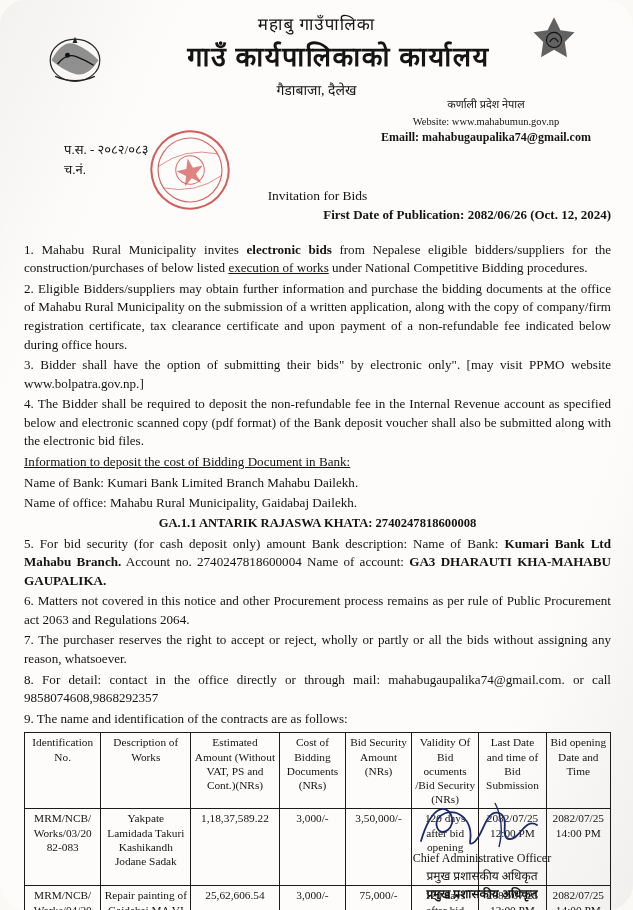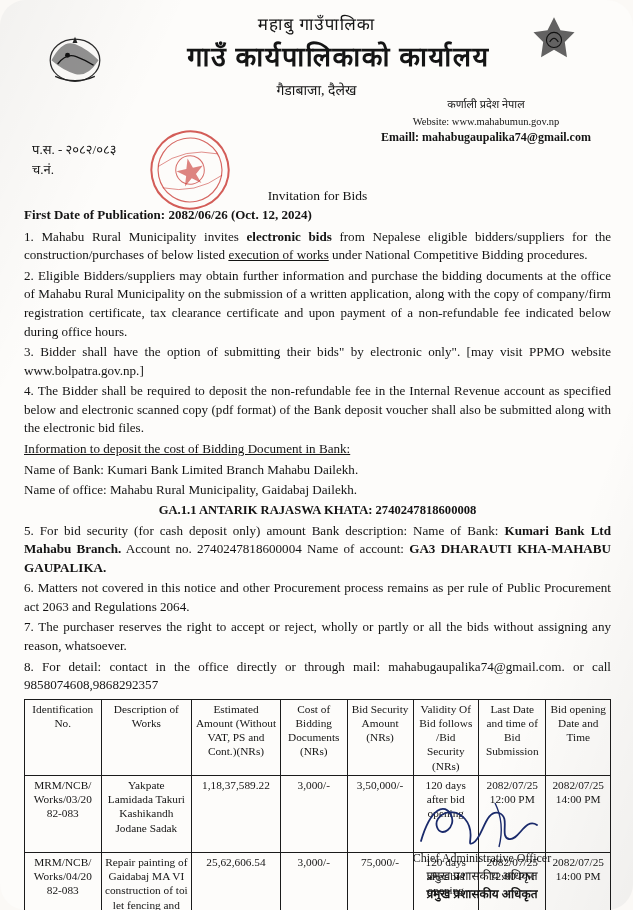--- a/index.html
+++ b/index.html
@@ -40,39 +40,39 @@
     font-size:14px;margin-top:6px;
   }
   .hdr-right{
     position:absolute;right:22px;top:96px;text-align:center;width:250px;
     font-size:11px;
   }
   .hdr-right .prov{font-size:11px;margin-bottom:5px;}
   .hdr-right .web{font-weight:normal;font-size:10.5px;margin-bottom:3px;}
   .hdr-right .mail{font-weight:bold;font-size:12px;}
   .hdr-left{
-    position:absolute;left:32px;top:140px;font-size:13px;line-height:1.5;
+    position:absolute;left:64px;top:140px;font-size:13px;line-height:1.5;
   }
   .stamp{
     position:absolute;left:148px;top:128px;width:84px;height:84px;
     transform:rotate(-12deg);
   }
   .stamp svg{width:100%;height:100%;}
   
   .body{
     position:absolute;left:0;right:0;top:186px;
     padding:0 22px 0 24px;
     font-size:13.1px;line-height:1.42;
     text-align:justify;
   }
   .title{
     text-align:center;font-size:13.5px;margin-bottom:1px;
   }
   .subtitle{
-    text-align:left;font-size:13px;font-weight:bold;margin-bottom:3px;
+    text-align:right;font-size:13px;font-weight:bold;margin-bottom:16px;
   }
   p.cl{margin:0 0 2px 0;}
   .b{font-weight:bold;}
   .u{text-decoration:underline;margin-top:8px;}
   .indent{margin-left:46px;}
   .indent-u{margin-left:46px;text-decoration:underline;}
   .center-b{text-align:center;margin-left:96px;font-weight:bold;font-size:12.6px;}
   
   table{
     border-collapse:collapse;width:100%;margin-top:4px;
@@ -174,30 +174,31 @@
     <p class="cl indent-u">Information to deposit the cost of Bidding Document in Bank:</p>
     <p class="cl indent">Name of Bank: Kumari Bank Limited Branch Mahabu Dailekh.</p>
     <p class="cl indent">Name of office: Mahabu Rural Municipality, Gaidabaj Dailekh.</p>
     <p class="cl center-b">GA.1.1 ANTARIK RAJASWA KHATA: 2740247818600008</p>
 
     <p class="cl"><span>5. For bid security (for cash deposit only) amount Bank description: Name of Bank: </span><span class="b">Kumari Bank Ltd Mahabu Branch.</span><span> Account no. 2740247818600004 Name of account: </span><span class="b">GA3 DHARAUTI KHA-MAHABU GAUPALIKA.</span></p>
 
     <p class="cl">6. Matters not covered in this notice and other Procurement process remains as per rule of Public Procurement act 2063 and Regulations 2064.</p>
     <p class="cl">7. The purchaser reserves the right to accept or reject, wholly or partly or all the bids without assigning any reason, whatsoever.</p>
     <p class="cl">8. For detail: contact in the office directly or through mail: mahabugaupalika74@gmail.com. or call 9858074608,9868292357</p>
+    <p class="cl">9. The name and identification of the contracts are as follows:</p>
 
     <table>
       <thead>
         <tr>
           <th class="c1">Identification No.</th>
           <th class="c2">Description of Works</th>
           <th class="c3">Estimated Amount (Without VAT, PS and Cont.)(NRs)</th>
           <th class="c4">Cost of Bidding Documents (NRs)</th>
           <th class="c5">Bid Security Amount (NRs)</th>
-          <th class="c6">Validity Of Bid follows /Bid Security (NRs)</th>
+          <th class="c6">Validity Of Bid ocuments /Bid Security (NRs)</th>
           <th class="c7">Last Date and time of Bid Submission</th>
           <th class="c8">Bid opening Date and Time</th>
         </tr>
       </thead>
       <tbody>
         <tr class="row-tall">
           <td>MRM/NCB/ Works/03/20 82-083</td>
           <td>Yakpate Lamidada Takuri Kashikandh Jodane Sadak</td>
           <td>1,18,37,589.22</td>
           <td>3,000/-</td>

